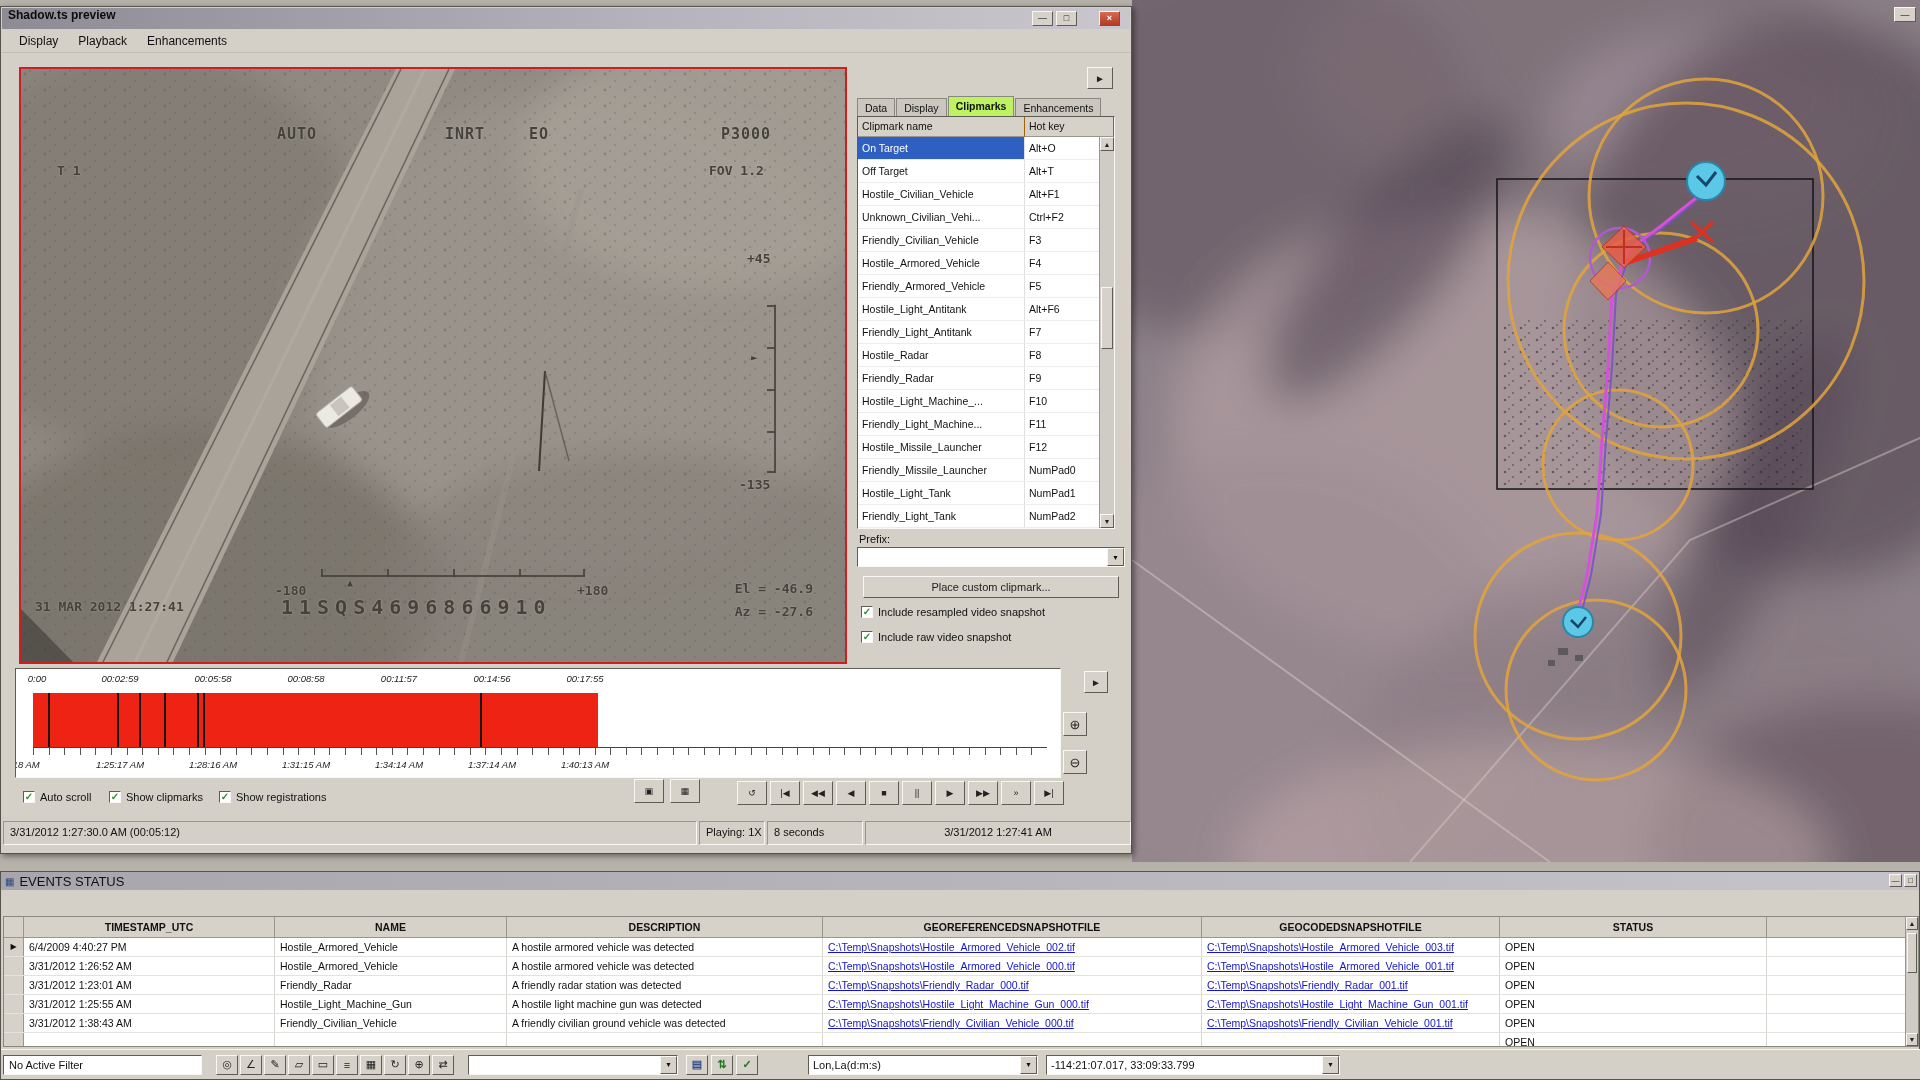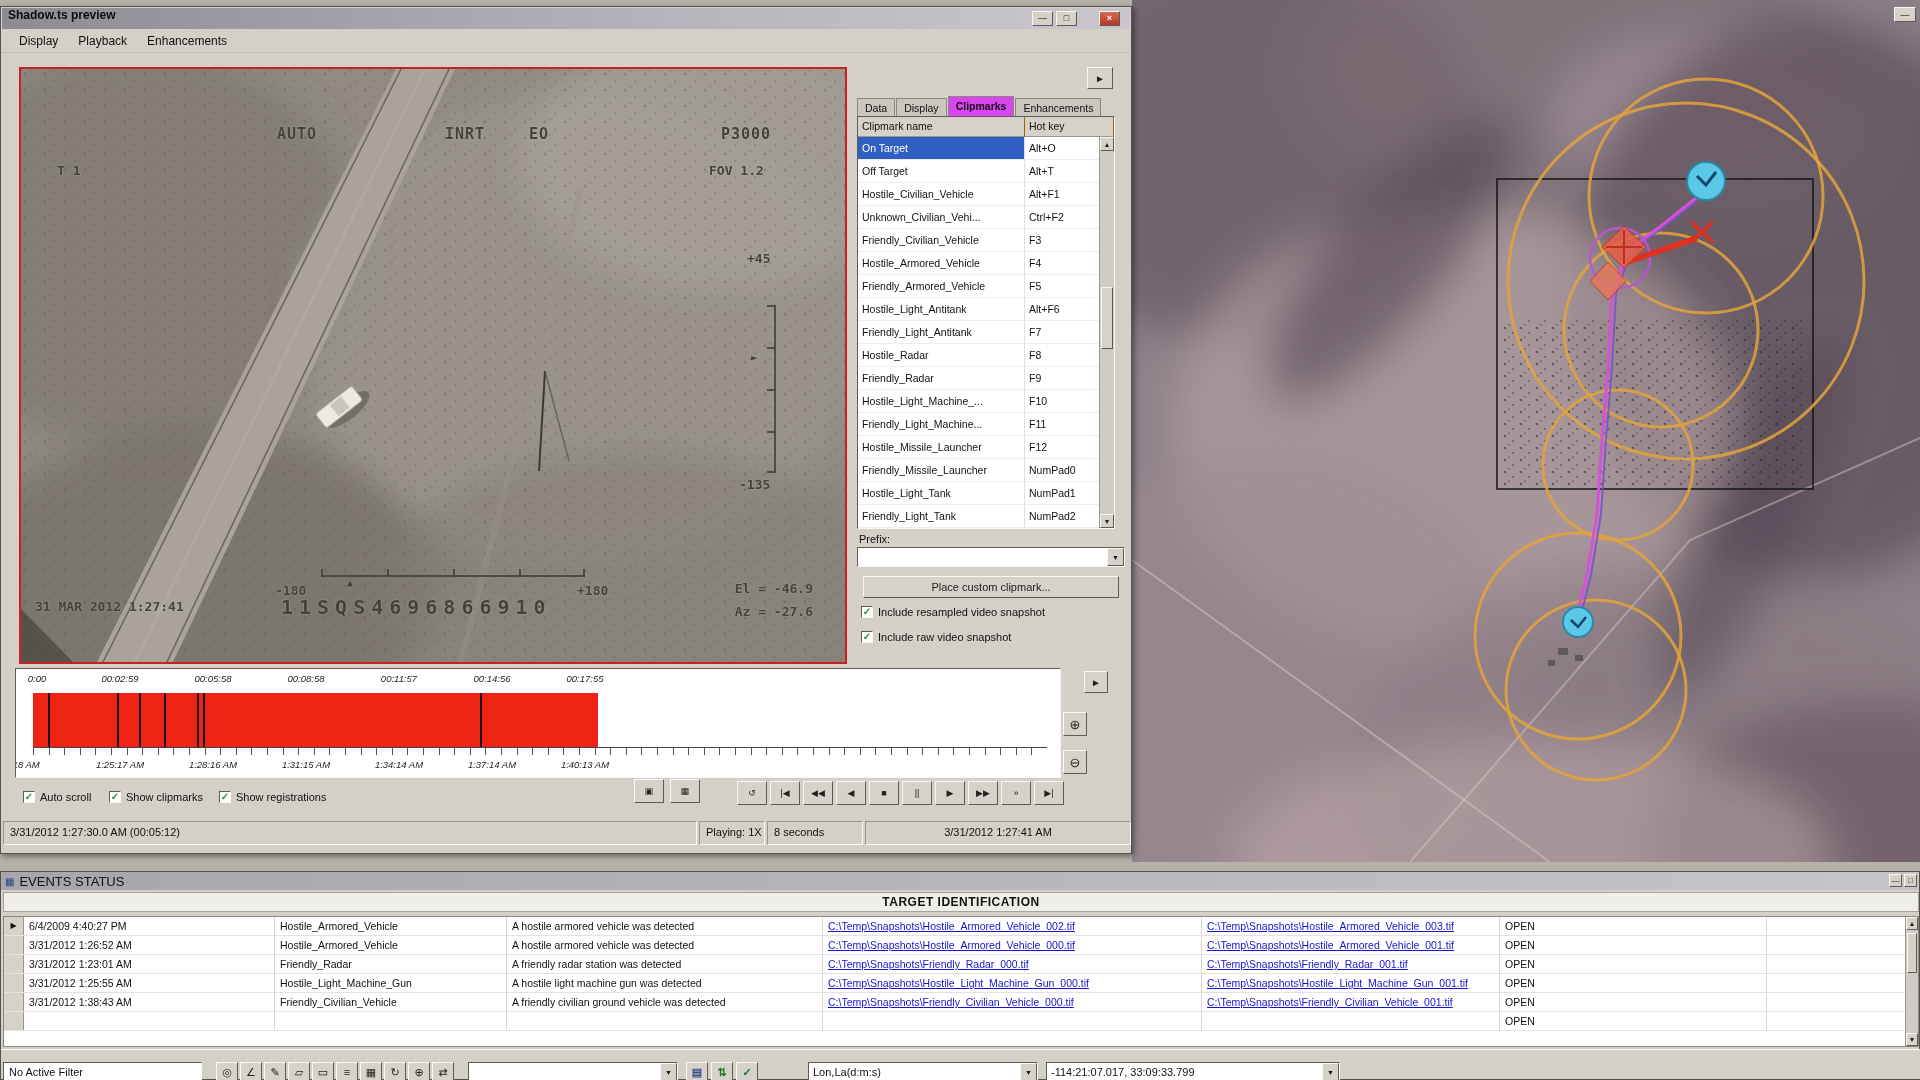--- a/index.html
+++ b/index.html
@@ -37,21 +37,21 @@
   font-family:"DejaVu Sans Mono",monospace;color:var(--hud);font-weight:bold;text-decoration:underline;}
 .hud-t{position:absolute;font-size:15px;letter-spacing:1px;text-shadow:0 0 2px rgba(240,240,230,.35);}
 .hud-s{position:absolute;font-size:13px;text-shadow:0 0 2px rgba(240,240,230,.35);}
 .hud-line{position:absolute;background:var(--hud);opacity:.85;}
 #hud-mgrs{position:absolute;font-size:20px;letter-spacing:6px;text-shadow:0 0 2px rgba(240,240,230,.4);}
 
 #panel{position:absolute;left:852px;top:60px;width:278px;height:597px;}
 #panel-expand{left:1086px;top:60px;width:26px;height:22px;position:absolute;}
 #tabbar{position:absolute;left:4px;top:28px;display:flex;align-items:flex-end;height:22px;}
 .tab{padding:3px 7px 3px;font-size:10.5px;background:#cbc7bf;border:1px solid #8a877f;border-bottom:none;margin-right:1px;}
-.tab.active{background:#d946ef;font-weight:bold;padding-bottom:5px;}
+.tab.active{background:#bef264;font-weight:bold;padding-bottom:5px;}
 #cm-table{position:absolute;left:4px;top:49px;width:258px;height:413px;background:#fff;
   border:1px solid;border-color:#5f5c55 #f8f7f4 #f8f7f4 #5f5c55;display:flex;flex-direction:column;}
 #cm-head{display:flex;height:20px;flex:0 0 20px;background:#d6d2ca;font-size:10.5px;}
 #cm-head div{border-right:1px solid #a16207;border-bottom:1px solid #9a968e;padding:3px 4px;}
 .cm-col-name{width:167px;}.cm-col-key{flex:1;}
 #cm-body{overflow:hidden;flex:1;}
 .cm-row{display:flex;height:23px;font-size:10.5px;border-bottom:1px solid #ececec;}
 .cm-name{width:167px;padding:5px 4px;border-right:1px solid #e0e0e0;white-space:nowrap;overflow:hidden;}
 .cm-key{flex:1;padding:5px 4px;white-space:nowrap;}
 .cm-row.sel .cm-name{background:#2f5fc0;color:#fff;}
@@ -106,21 +106,21 @@
 #ev-table{position:absolute;left:2px;top:44px;width:1916px;height:131px;background:#fff;border:1px solid #8a877f;overflow:hidden;}
 .ev-grid{display:grid;grid-template-columns:20px 251px 232px 316px 379px 298px 267px 1fr;}
 .ev-cell{padding:3px 5px;font-size:10.5px;white-space:nowrap;overflow:hidden;border-right:1px solid #d8d6d0;}
 .ev-h{background:#d6d2ca;font-weight:bold;text-align:center;border-right:1px solid #9a968e;border-bottom:1px solid #9a968e;padding:4px 2px;}
 .ev-gutter{background:#d6d2ca;border-right:1px solid #9a968e;text-align:center;font-size:8px;padding:4px 0;}
 .ev-row{height:19px;border-bottom:1px solid #e4e2dc;}
 .ev-link{color:#1414cc;text-decoration:underline;}
 #ev-scroll{position:absolute;right:0;top:0;bottom:0;width:13px;background:#cfccc6;border-left:1px solid #9a968e;}
 #ev-thumb{position:absolute;left:1px;top:16px;width:10px;height:40px;}
 #ev-toolbar{position:absolute;left:0;top:177px;width:1920px;height:30px;background:#d4d0c8;
-  border-top:1px solid #f8f7f4;display:flex;gap:4px;padding:12px 2px;}
+  border-top:1px solid #f8f7f4;display:flex;align-items:center;gap:4px;padding:12px 2px;}
 #filter-box{width:199px;height:20px;background:#fff;border:1px solid;border-color:#5f5c55 #f8f7f4 #f8f7f4 #5f5c55;
   padding:3px 5px;font-size:11px;}
 #tools{display:flex;gap:2px;margin-left:10px;}
 .tool{width:22px;height:20px;font-size:11px;}
 #combo-filter{width:210px;height:20px;margin-left:10px;}
 #aux-group{display:flex;gap:3px;margin-left:4px;}
 .aux{width:22px;height:20px;font-size:11px;font-weight:bold;}
 #combo-format{width:230px;height:20px;margin-left:46px;}
 #combo-coords{width:294px;height:20px;margin-left:4px;}
 </style>
@@ -463,22 +463,31 @@
   </div>
 </div>
 
 <div id="events">
   <div id="ev-titlebar">
     <span class="ic">▦</span>
     <span class="t">EVENTS STATUS</span>
     <span class="ev-tbtn" style="right:17px">—</span>
     <span class="ev-tbtn" style="right:2px">□</span>
   </div>
-  <div id="ti-header">TARGET IDENTIFICATION</div>
   <div id="ev-table">
+    <div class="ev-grid" id="ev-header-row">
+        <div class="ev-cell ev-h ev-gutter"></div>
+        <div class="ev-cell ev-h">TIMESTAMP_UTC</div>
+        <div class="ev-cell ev-h">NAME</div>
+        <div class="ev-cell ev-h">DESCRIPTION</div>
+        <div class="ev-cell ev-h">GEOREFERENCEDSNAPSHOTFILE</div>
+        <div class="ev-cell ev-h">GEOCODEDSNAPSHOTFILE</div>
+        <div class="ev-cell ev-h">STATUS</div>
+        <div class="ev-cell ev-h"></div>
+      </div>
     <div id="ev-rows">
         <div class="ev-row ev-grid">
           <div class="ev-gutter">▶</div>
           <div class="ev-cell">6/4/2009 4:40:27 PM</div>
           <div class="ev-cell">Hostile_Armored_Vehicle</div>
           <div class="ev-cell">A hostile armored vehicle was detected</div>
           <div class="ev-cell"><a class="ev-link">C:\Temp\Snapshots\Hostile_Armored_Vehicle_002.tif</a></div>
           <div class="ev-cell"><a class="ev-link">C:\Temp\Snapshots\Hostile_Armored_Vehicle_003.tif</a></div>
           <div class="ev-cell">OPEN</div>
           <div class="ev-cell"></div>

